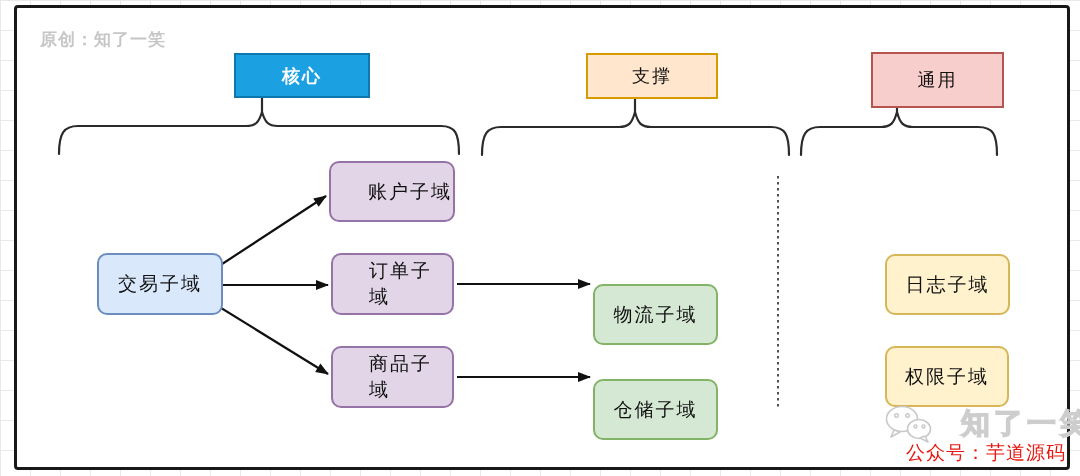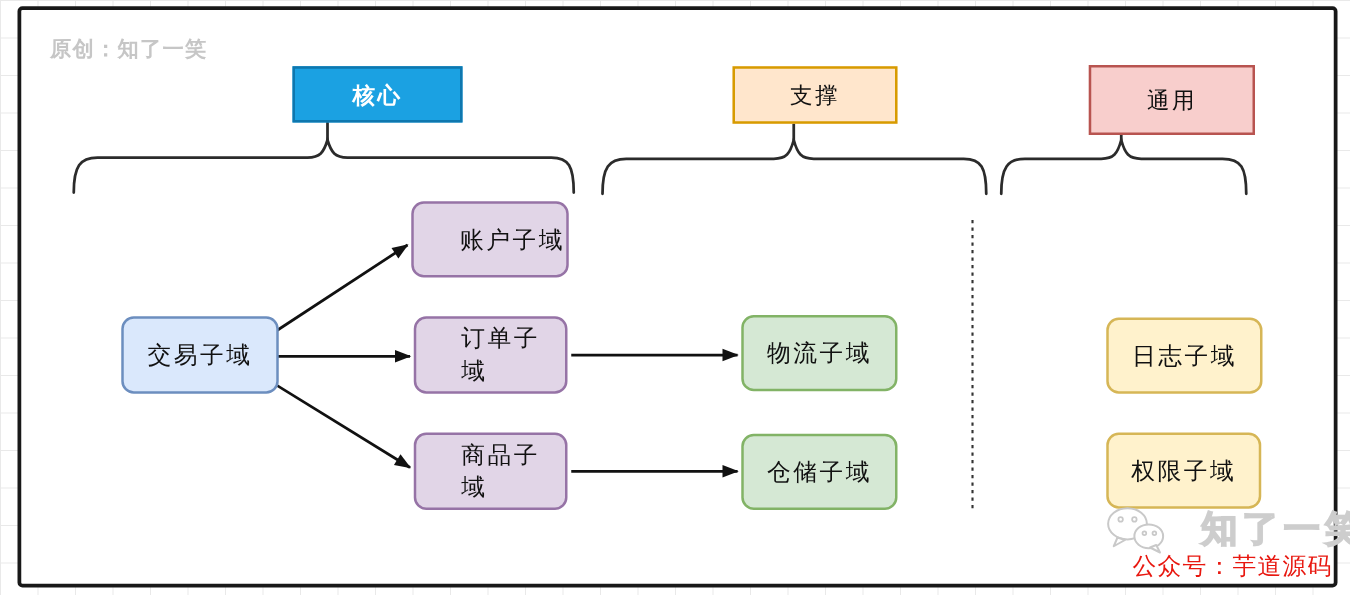--- a/index.html
+++ b/index.html
@@ -27,21 +27,21 @@
   .cat-core{left:194px;top:53px;width:136px;height:45px;background:#1BA1E2;border-color:#0e77ae;color:#fff;font-weight:600;}
   .cat-support{left:546px;top:53px;width:132px;height:46px;background:#FFE6CC;border-color:#D79B00;color:#111;}
   .cat-generic{left:831px;top:52px;width:133px;height:56px;background:#F8CECC;border-color:#B85450;color:#111;}
   .node{
     position:absolute;display:flex;align-items:center;justify-content:center;
     font-size:19px;letter-spacing:2px;color:#111;box-sizing:border-box;
     border:2px solid;border-radius:10px;
   }
   .n-trade{left:59px;top:253px;width:126px;height:62px;background:#DAE8FC;border-color:#6C8EBF;margin-left:38px;}
   .n-purple{background:#E1D5E7;border-color:#9673A6;padding-left:36px;}
-  .n-green{background:#D5E8D4;border-color:#82B366;}
+  .n-green{background:#D5E8D4;border-color:#82B366;margin-top:32px;}
   .n-yellow{background:#FFF2CC;border-color:#D6B656;margin-left:44px;}
   .n-account{left:329px;top:161px;width:126px;height:61px;}
   .n-order{left:331px;top:253px;width:123px;height:62px;}
   .n-product{left:331px;top:346px;width:123px;height:62px;}
   .n-logistics{left:593px;top:252px;width:125px;height:61px;}
   .n-warehouse{left:593px;top:347px;width:125px;height:61px;}
   .n-log{left:841px;top:254px;width:125px;height:61px;}
   .n-perm{left:841px;top:346px;width:124px;height:61px;}
   .footer{position:absolute;left:880px;top:400px;width:190px;height:68px;}
   .wechat{position:absolute;left:4px;top:4px;}

